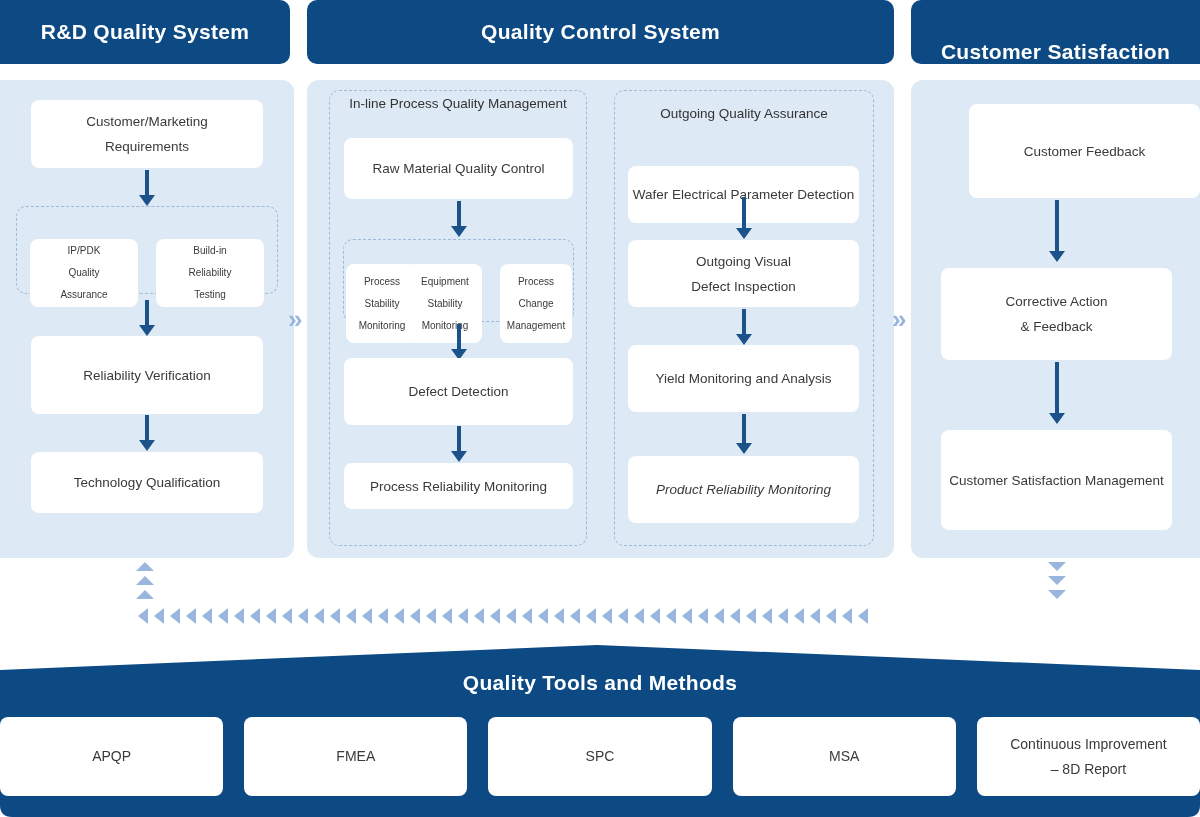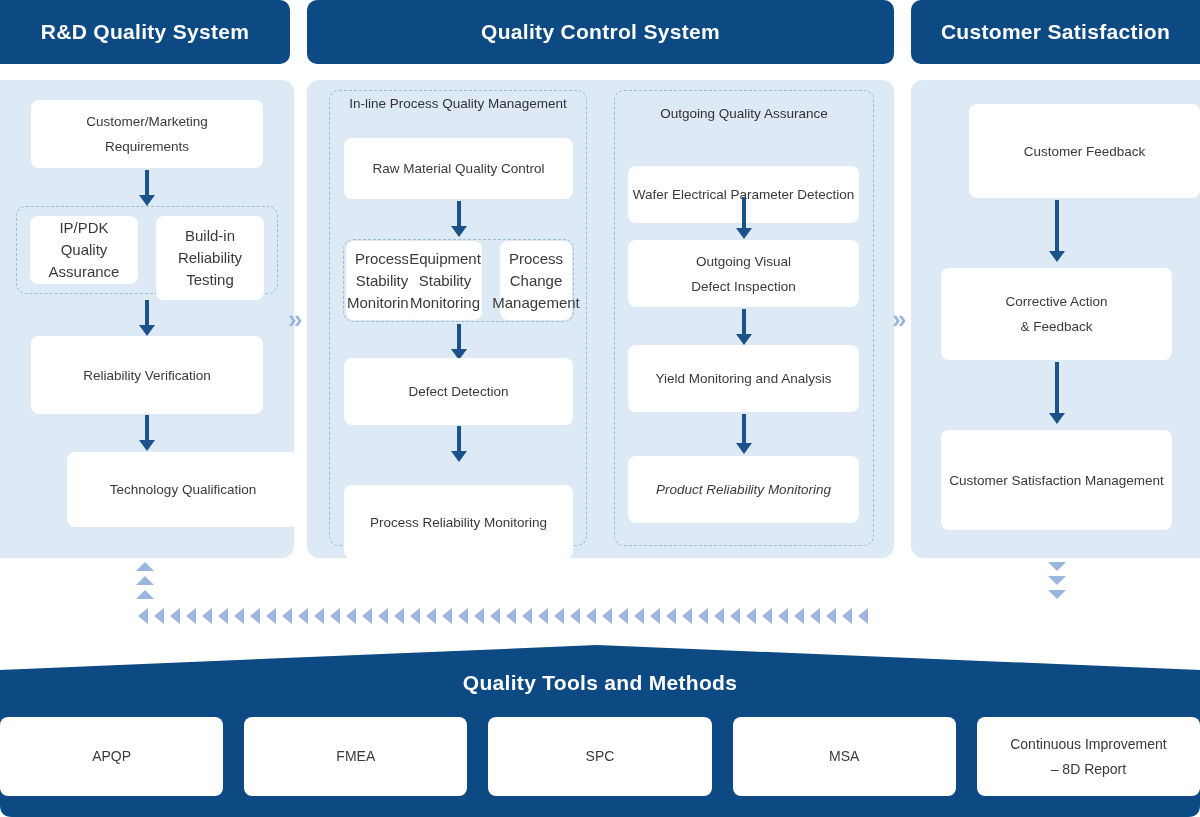--- a/index.html
+++ b/index.html
@@ -14,21 +14,21 @@
     position:absolute;
     background:#0d4a84;
     color:#ffffff;
     font-weight:bold;
     display:flex;align-items:center;justify-content:center;
     letter-spacing:.3px;
     box-sizing:border-box;
   }
   .col-header.h1{left:0;top:0;width:290px;height:64px;border-radius:0 10px 10px 0;font-size:21px;}
   .col-header.h2{left:307px;top:0;width:587px;height:64px;border-radius:10px;font-size:21px;}
-  .col-header.h3{left:911px;top:0;width:289px;height:64px;border-radius:10px 0 0 10px;font-size:21px;}
+  .col-header.h3{left:911px;top:0;width:289px;height:64px;border-radius:10px 0 0 10px;font-size:21px;align-items:flex-end;}
 
   
   .panel{
     position:absolute;background:#dde9f4;box-sizing:border-box;
   }
   .panel.p1{left:0;top:80px;width:294px;height:478px;border-radius:0 12px 12px 0;}
   .panel.p2{left:307px;top:80px;width:587px;height:478px;border-radius:12px;}
   .panel.p3{left:911px;top:80px;width:289px;height:478px;border-radius:12px 0 0 12px;}
 
   
@@ -40,21 +40,21 @@
     font-size:13.5px;color:#333;line-height:17px;
   }
 
   
   .node{
     position:absolute;background:#ffffff;border-radius:8px;box-sizing:border-box;
     display:flex;align-items:center;justify-content:center;text-align:center;
     font-size:13.5px;color:#3a3a3a;line-height:25px;
     box-shadow:0 0 0 0 rgba(0,0,0,0);
   }
-  .node.small{font-size:15px;line-height:22px;}
+  .node.small{font-size:10px;line-height:22px;margin-top:23px;}
   .node .ln{display:block;}
 
   
   .arrow-down{position:absolute;width:16px;}
   .arrow-down .shaft{
     position:absolute;left:6px;top:0;width:3.5px;background:#1a5289;
   }
   .arrow-down .head{
     position:absolute;left:0;width:0;height:0;
     border-left:8px solid transparent;border-right:8px solid transparent;
@@ -128,21 +128,21 @@
 </div>
 
 <div class="dashed" style="left:16px;top:206px;width:262px;height:88px;"></div>
 <div class="node small" style="left:30px;top:216px;width:108px;height:68px;">
   <div>
     <span class="ln">IP/PDK</span>
     <span class="ln">Quality</span>
     <span class="ln">Assurance</span>
   </div>
 </div>
-<div class="node small" style="left:156px;top:216px;width:108px;height:84px;">
+<div class="node small" style="left:156px;top:216px;width:108px;height:68px;">
   <div>
     <span class="ln">Build-in</span>
     <span class="ln">Reliability</span>
     <span class="ln">Testing</span>
   </div>
 </div>
 
 <div class="arrow-down" style="left:139px;top:300px;height:36px;">
   <div class="shaft" style="height:25px;"></div>
     <div class="head" style="top:25px;"></div>
@@ -150,21 +150,21 @@
 
 <div class="node" style="left:31px;top:336px;width:232px;height:78px;">
   <span>Reliability Verification</span>
 </div>
 
 <div class="arrow-down" style="left:139px;top:415px;height:36px;">
   <div class="shaft" style="height:25px;"></div>
     <div class="head" style="top:25px;"></div>
 </div>
 
-<div class="node" style="left:31px;top:452px;width:232px;height:75px;margin-left:36px;">
+<div class="node" style="left:31px;top:452px;width:232px;height:61px;">
   <span>Technology Qualification</span>
 </div>
 
 <div class="dblchev" style="left:288px;top:306px;">
   <span>»</span>
 </div>
 
 <div class="panel p2"></div>
 
 <div class="dashed" style="left:329px;top:90px;width:258px;height:456px;"></div>
@@ -209,21 +209,21 @@
     <div class="head" style="top:25px;"></div>
 </div>
 
 <div class="node" style="left:344px;top:358px;width:229px;height:67px;">
   <span>Defect Detection</span>
 </div>
 <div class="arrow-down" style="left:451px;top:426px;height:36px;">
   <div class="shaft" style="height:25px;"></div>
     <div class="head" style="top:25px;"></div>
 </div>
-<div class="node" style="left:344px;top:485px;width:229px;height:74px;">
+<div class="node" style="left:344px;top:463px;width:229px;height:46px;">
   <span>Process Reliability Monitoring</span>
 </div>
 
 <div class="dashed" style="left:614px;top:90px;width:260px;height:456px;"></div>
 <div class="dashed-title" style="left:614px;top:105px;width:260px;">
   <span class="ln">Outgoing Quality Assurance</span>
 </div>
 
 <div class="node" style="left:628px;top:138px;width:231px;height:57px;margin-top:28px;">
   <span>Wafer Electrical Parameter Detection</span>

